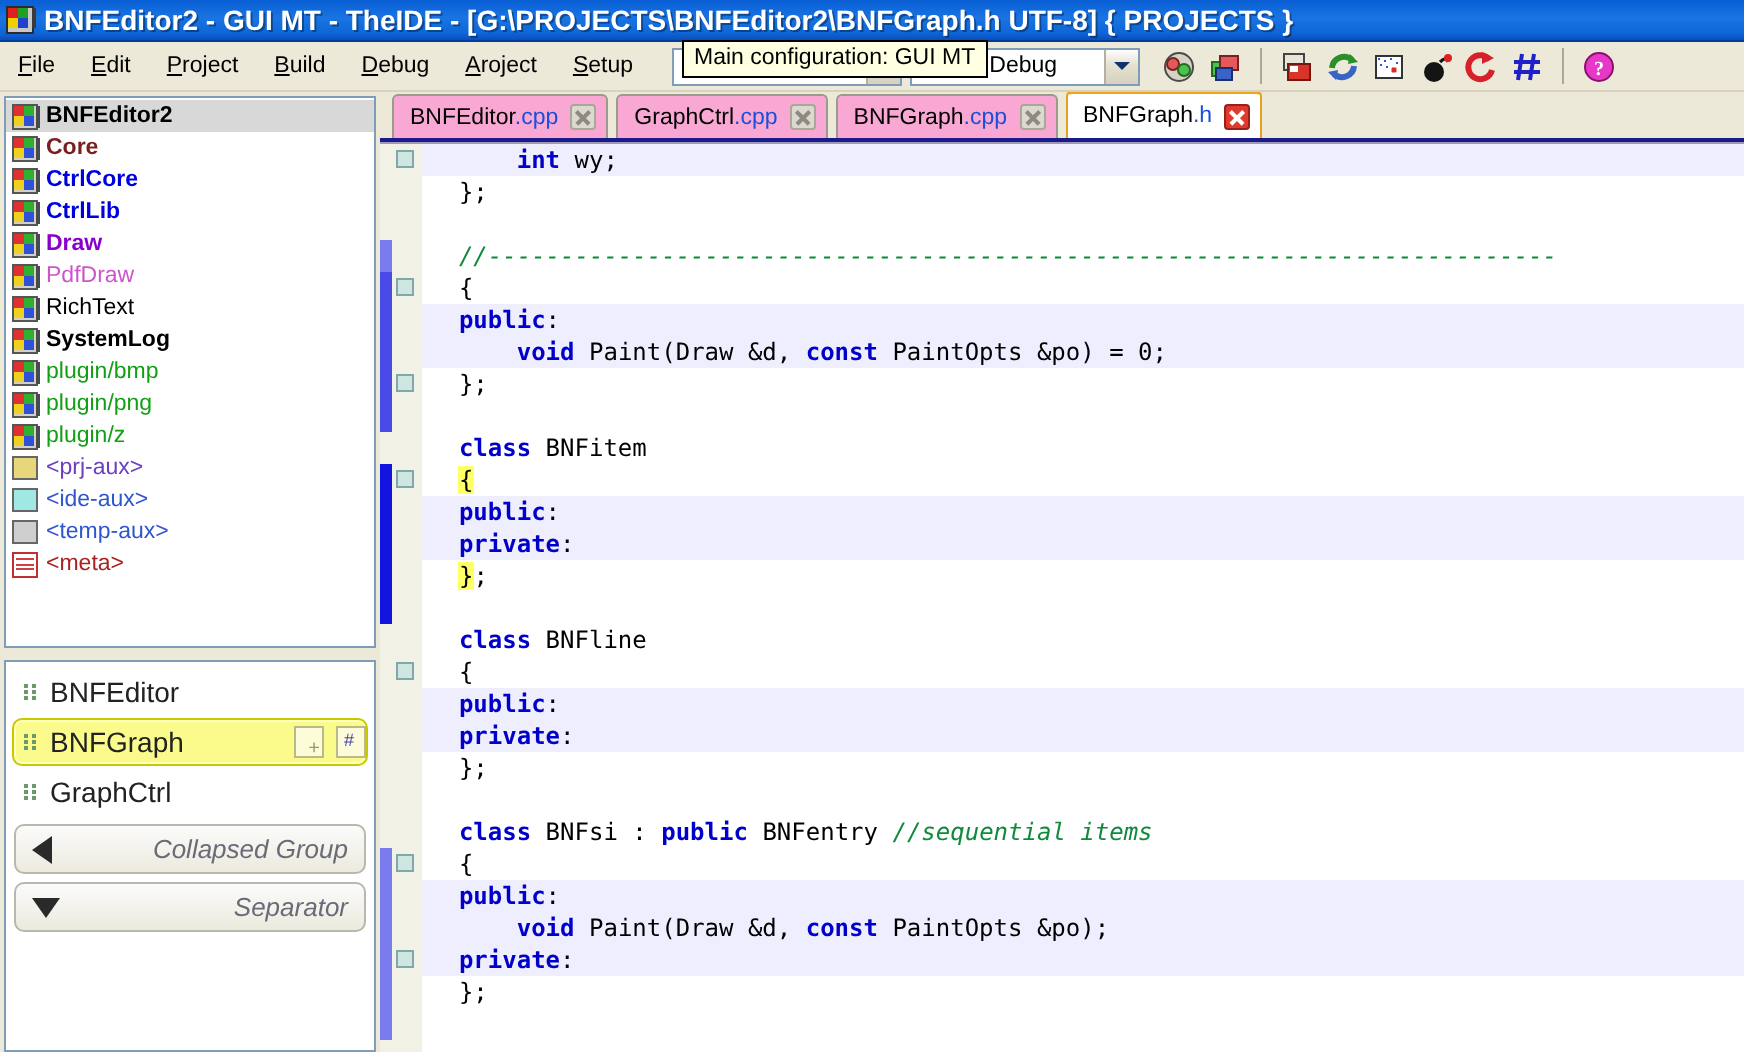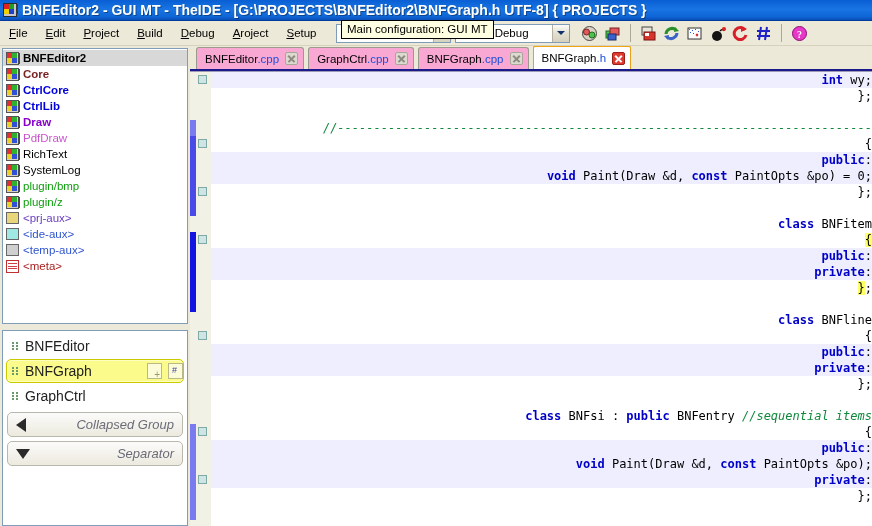--- a/index.html
+++ b/index.html
@@ -166,21 +166,21 @@
     position:absolute;left:2px;width:9px;height:9px;box-sizing:border-box;
     border:1px solid #7fa8a8;background:#cfe5e2;
   }
   #codearea{
     flex:1;position:relative;background:#fff;overflow:hidden;
     font-family:"DejaVu Sans Mono","Liberation Mono",monospace;
     font-size:12px;
   }
   .cline{
     height:16px;line-height:16px;white-space:pre;
-    padding-left:4px;box-sizing:border-box;text-align:right;
+    padding-left:4px;box-sizing:border-box;
   }
   .cline.hl{background:#eeeeff;}
   .kw{color:#0000c8;font-weight:bold;}
   .cm{color:#0f8a3c;font-style:italic;}
   .pl{color:#000;}
   .brace{background:#ffff66;}
   .caret{display:inline-block;width:1px;height:12px;background:#000;vertical-align:-2px;margin-right:-1px;}
 </style>
 </head>
 <body>
@@ -372,31 +372,41 @@
           <span class="lbl" style="color:#000000;font-weight:normal">RichText</span>
         </div>
         <div class="trow">
           <span class="pkgicon">
             <b style="left:0;top:0;width:5px;height:5px;background:#e03030;"></b>
             <b style="left:5px;top:0;width:5px;height:5px;background:#30b030;"></b>
             <b style="left:0;top:5px;width:5px;height:5px;background:#f0d020;"></b>
             <b style="left:5px;top:5px;width:5px;height:5px;background:#3050d8;"></b>
             <b style="left:0;top:0;width:11px;height:11px;border-right:2px solid #4a4a4a;"></b>
           </span>
-          <span class="lbl" style="color:#000000;font-weight:normal">SystemLog</span>
+          <span class="lbl" style="color:#000000;font-weight:bold">SystemLog</span>
         </div>
         <div class="trow">
           <span class="pkgicon">
             <b style="left:0;top:0;width:5px;height:5px;background:#e03030;"></b>
             <b style="left:5px;top:0;width:5px;height:5px;background:#30b030;"></b>
             <b style="left:0;top:5px;width:5px;height:5px;background:#f0d020;"></b>
             <b style="left:5px;top:5px;width:5px;height:5px;background:#3050d8;"></b>
             <b style="left:0;top:0;width:11px;height:11px;border-right:2px solid #4a4a4a;"></b>
           </span>
           <span class="lbl" style="color:#11a011;font-weight:normal">plugin/bmp</span>
+        </div>
+        <div class="trow">
+          <span class="pkgicon">
+            <b style="left:0;top:0;width:5px;height:5px;background:#e03030;"></b>
+            <b style="left:5px;top:0;width:5px;height:5px;background:#30b030;"></b>
+            <b style="left:0;top:5px;width:5px;height:5px;background:#f0d020;"></b>
+            <b style="left:5px;top:5px;width:5px;height:5px;background:#3050d8;"></b>
+            <b style="left:0;top:0;width:11px;height:11px;border-right:2px solid #4a4a4a;"></b>
+          </span>
+          <span class="lbl" style="color:#11a011;font-weight:normal">plugin/png</span>
         </div>
         <div class="trow">
           <span class="pkgicon">
             <b style="left:0;top:0;width:5px;height:5px;background:#e03030;"></b>
             <b style="left:5px;top:0;width:5px;height:5px;background:#30b030;"></b>
             <b style="left:0;top:5px;width:5px;height:5px;background:#f0d020;"></b>
             <b style="left:5px;top:5px;width:5px;height:5px;background:#3050d8;"></b>
             <b style="left:0;top:0;width:11px;height:11px;border-right:2px solid #4a4a4a;"></b>
           </span>
           <span class="lbl" style="color:#11a011;font-weight:normal">plugin/z</span>

